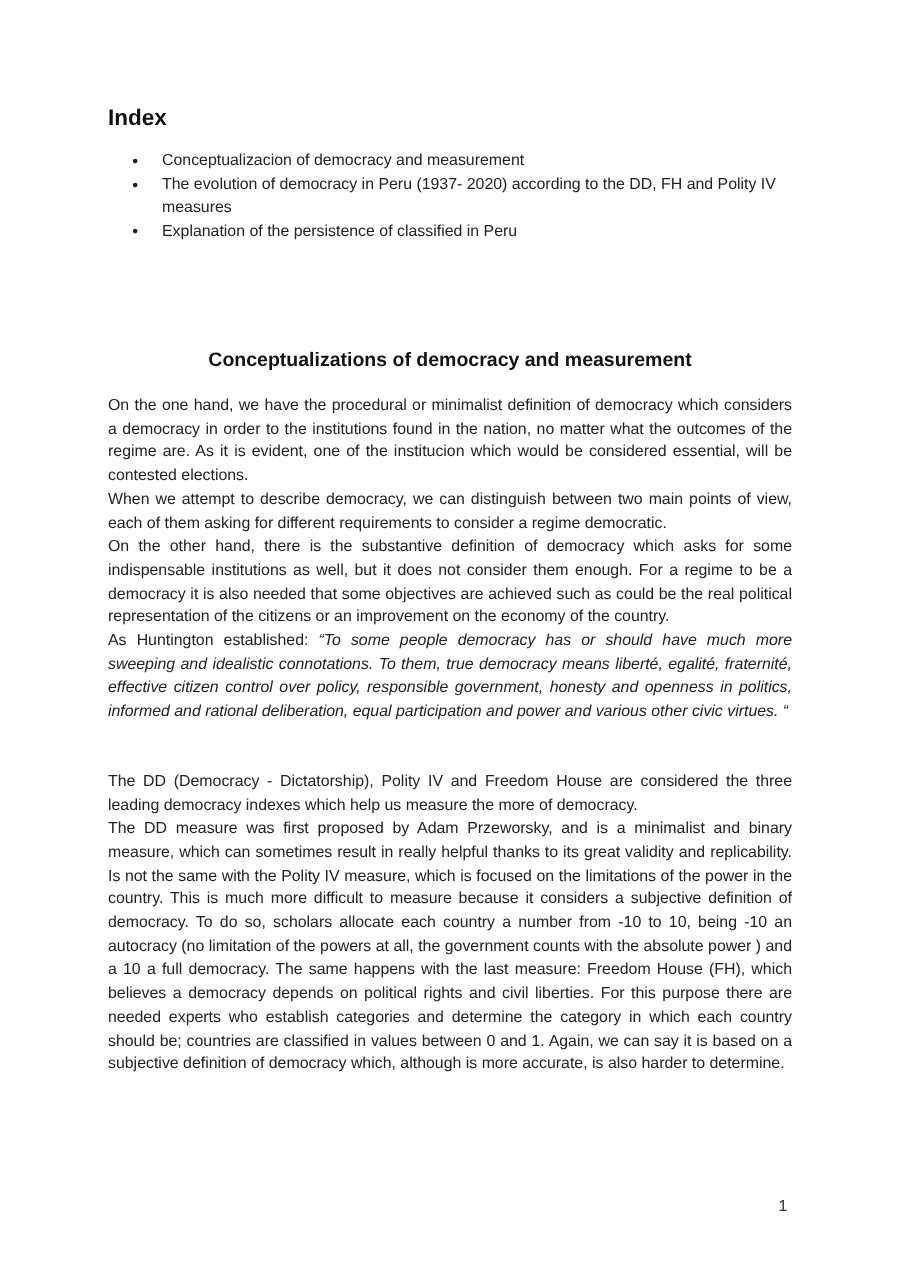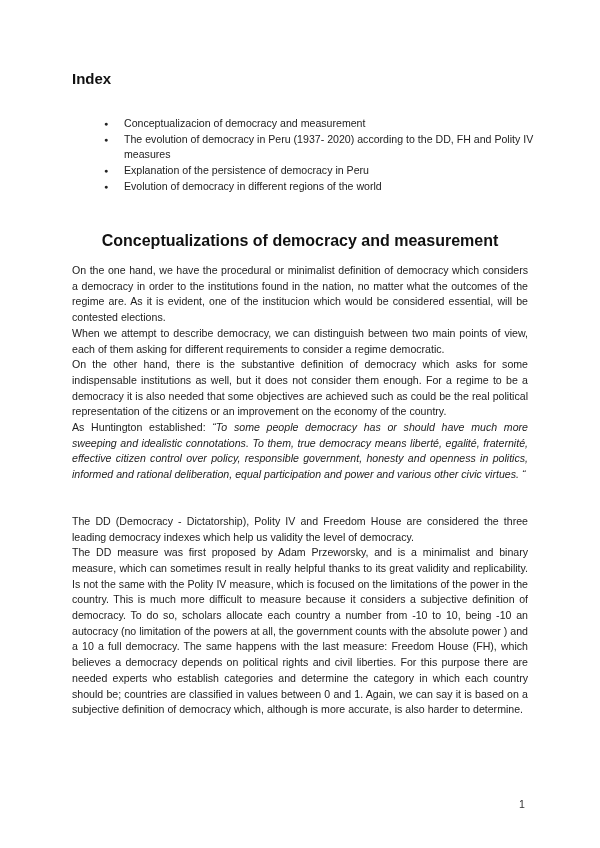--- a/index.html
+++ b/index.html
@@ -1,48 +1,47 @@
 <!DOCTYPE html>
 <html><head>
 <meta charset="utf-8">
 <style>
   html, body { margin: 0; padding: 0; background: #ffffff; }
   body { width: 600px; height: 848px; position: relative; overflow: hidden;
          font-family: "Liberation Sans", sans-serif; color: #1f1f1f; }
   .page { position: absolute; left: 0; top: 0; width: 600px; height: 848px; }
   .index-title { position: absolute; left: 72px; top: 70px; font-size: 15px; font-weight: bold; color: #111; margin: 0; }
-  .index-list { position: absolute; left: 72px; top: 100px; width: 460px; margin: 16px; padding: 0; list-style: none; }
+  .index-list { position: absolute; left: 72px; top: 100px; width: 460px; margin: 0; padding: 0; list-style: none; }
   .index-list li { position: relative; padding-left: 36px; font-size: 10.6px; line-height: 15.7px; color: #222; }
   .index-list li::before { content: "\25CF"; position: absolute; left: 16px; top: 0; font-size: 7px; line-height: 15.7px; color: #222; }
   .section-title { position: absolute; left: 0; top: 232px; width: 600px; text-align: center; margin: 0;
-                   font-size: 16px; font-weight: bold; color: #111; }
+                   font-size: 13px; font-weight: bold; color: #111; }
   .body { position: absolute; left: 72px; top: 263px; width: 456px; }
   .body p { margin: 0; font-size: 10.6px; line-height: 15.7px; text-align: justify; color: #222; }
   .body p.quote-par em { font-style: italic; }
   .spacer { height: 31px; }
   .page-number { position: absolute; left: 519px; top: 798px; font-size: 10.6px; color: #333; }
 </style>
 </head>
 <body>
 
 <div class="page">
   <h2 class="index-title">Index</h2>
   <ul class="index-list">
     <li>Conceptualizacion of democracy and measurement</li>
     <li>The evolution of democracy in Peru (1937- 2020) according to the DD, FH and  Polity IV measures</li>
-    <li>Explanation of the persistence of democracy in Peru</li>
-    <li>Evolution of democracy in different regions of the world</li>
+    <li>Explanation of the persistence of classified in Peru</li>
   </ul>
 
   <h2 class="section-title">Conceptualizations of democracy and measurement</h2>
 
   <div class="body">
     <p>On the one hand, we have the procedural or minimalist definition of democracy which considers a democracy in order to the institutions found in the nation, no matter what the outcomes of the regime are. As it is evident, one of the institucion which would be considered essential, will be contested elections.</p>
     <p>When we attempt to describe democracy, we can distinguish between two main points of view, each of them asking for different requirements to consider a regime democratic.</p>
     <p>On the other hand, there is the substantive definition of democracy which asks for some indispensable institutions as well, but it does not consider them enough. For a regime to be a democracy it is also needed that some objectives are achieved such as could be the real political representation of the citizens or an improvement on the economy of the country.</p>
     <p class="quote-par"><span>As Huntington established: </span><em>“To some people democracy has or should have much more sweeping and idealistic connotations. To them, true democracy means liberté, egalité, fraternité, effective citizen control over policy, responsible government, honesty and openness in politics, informed and rational deliberation, equal participation and power and various other civic virtues. “</em></p>
     <div class="spacer"></div>
-    <p>The DD (Democracy - Dictatorship), Polity IV and Freedom House are considered the three leading democracy indexes which help us validity the level of democracy.</p>
+    <p>The DD (Democracy - Dictatorship), Polity IV and Freedom House are considered the three leading democracy indexes which help us measure the more of democracy.</p>
     <p>The DD measure was first proposed by Adam Przeworsky, and is a minimalist and binary measure, which can sometimes result in really helpful thanks to its great validity and replicability. Is not the same with the Polity IV measure, which is focused on the limitations of the power in the country. This is much more difficult to measure because it considers a subjective definition of democracy. To do so, scholars allocate each country a number from -10 to 10, being -10 an autocracy (no limitation of the powers at all, the government counts with the absolute power ) and a 10 a full democracy. The same happens with the last measure: Freedom House (FH), which believes a democracy depends on political rights and civil liberties. For this purpose there are needed experts who establish categories and determine the category in which each country should be; countries are classified in values between 0 and 1. Again, we can say it is based on a subjective definition of democracy which, although is more accurate, is also harder to determine.</p>
   </div>
 
   <div class="page-number">1</div>
 </div>
 
 </body></html>

